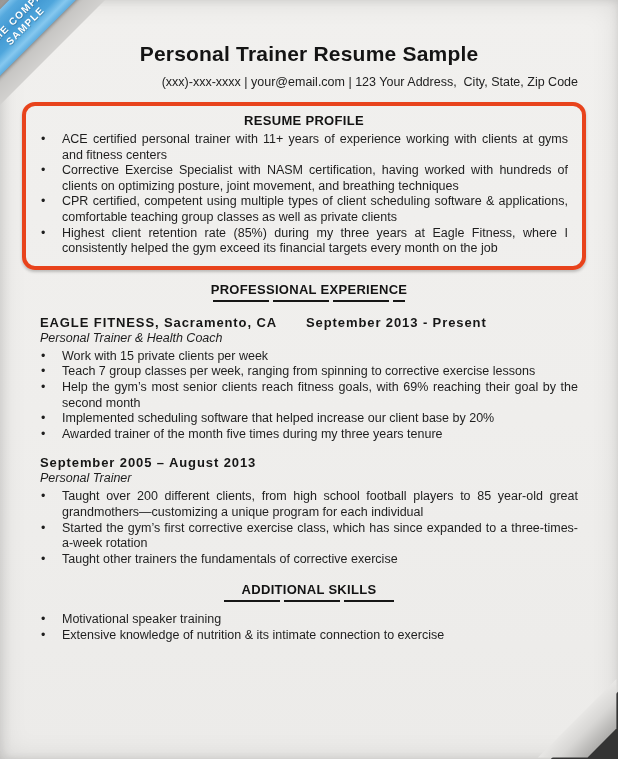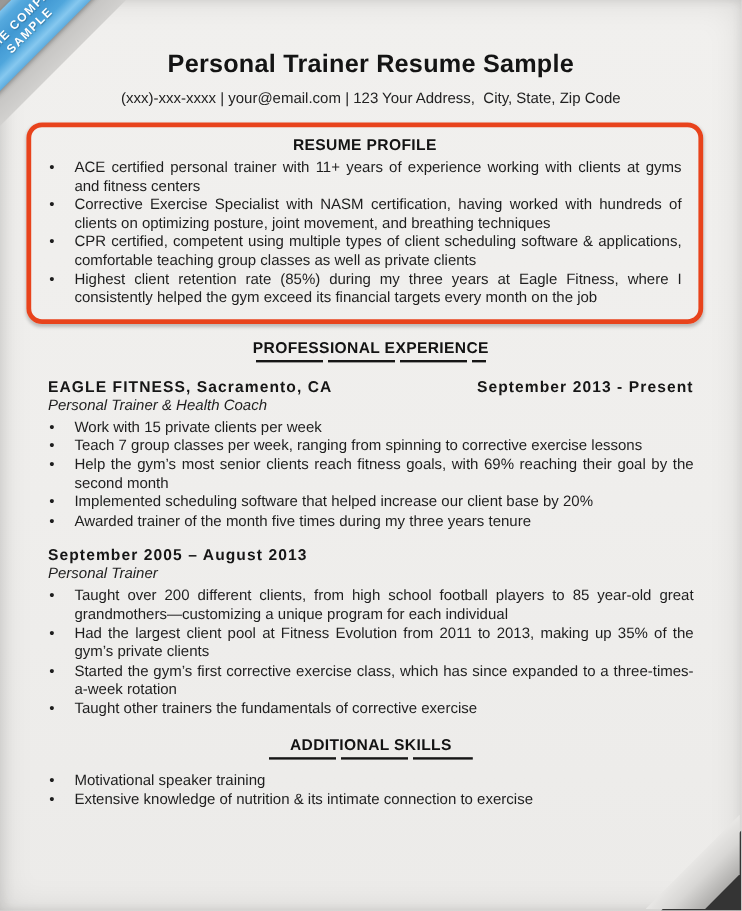--- a/index.html
+++ b/index.html
@@ -38,21 +38,21 @@
     white-space:nowrap;
   }
 
   .doc { position:relative; padding:42px 40px 0 40px; z-index:1; }
 
   .title {
     text-align:center; font-size:21px; font-weight:bold; color:#141414;
     letter-spacing:0.2px;
   }
   .contact {
-    margin-top:9px; text-align:center; font-size:12.5px; color:#222;
+    margin-top:9px; text-align:right; font-size:12.5px; color:#222;
     white-space:pre-wrap;
   }
 
   
   .profile-box {
     margin:13px -18px 0 -18px;           
     margin-right:-8px;
     border:4px solid #e8431c;
     border-radius:13px;
     box-shadow:0 2px 3px rgba(0,0,0,0.22);
@@ -75,21 +75,21 @@
     font-size:12.5px; line-height:15.6px; color:#1e1e1e;
     text-align:justify;
   }
   ul.blist li::before {
     content:"•"; position:absolute; left:1px; top:0; font-size:12.5px; color:#1e1e1e;
   }
 
   .section { margin-top:12px; }
 
   .job { margin-top:13px; }
-  .job-row { display:flex; justify-content:space-between; align-items:baseline; }
+  .job-row { display:flex; align-items:baseline;gap:29px; }
   .job-company { font-size:13px; font-weight:bold; letter-spacing:0.9px; color:#161616; }
   .job-dates   { font-size:13px; font-weight:bold; letter-spacing:0.9px; color:#161616; }
   .job-role    { font-size:12.5px; font-style:italic; margin-top:1px; color:#1e1e1e; }
 
   .edu-line { text-align:center; font-size:12.5px; line-height:15.6px; color:#1e1e1e; }
   .edu-wrap { margin-top:14px; }
 
   
   .page-curl { position:absolute; right:0; bottom:0; width:80px; height:80px; z-index:4; }
   .curl-dark {
@@ -149,21 +149,20 @@
         </ul>
       </div>
 
       <div class="job">
         <div class="job-row">
           <span class="job-dates">September 2005 – August 2013</span>
         </div>
         <div class="job-role">Personal Trainer</div>
         <ul class="blist">
           <li>Taught over 200 different clients, from high school football players to 85 year-old great grandmothers—customizing a unique program for each individual</li>
-          <li>Had the largest client pool at Fitness Evolution from 2011 to 2013, making up 35% of the gym’s private clients</li>
           <li>Started the gym’s first corrective exercise class, which has since expanded to a three-times-a-week rotation</li>
           <li>Taught other trainers the fundamentals of corrective exercise</li>
         </ul>
       </div>
     </div>
 
 
     <div class="section" style="margin-top:15px">
       <div class="sec-head">ADDITIONAL SKILLS</div>
       <div class="sec-rule" style="width:170px"></div>

